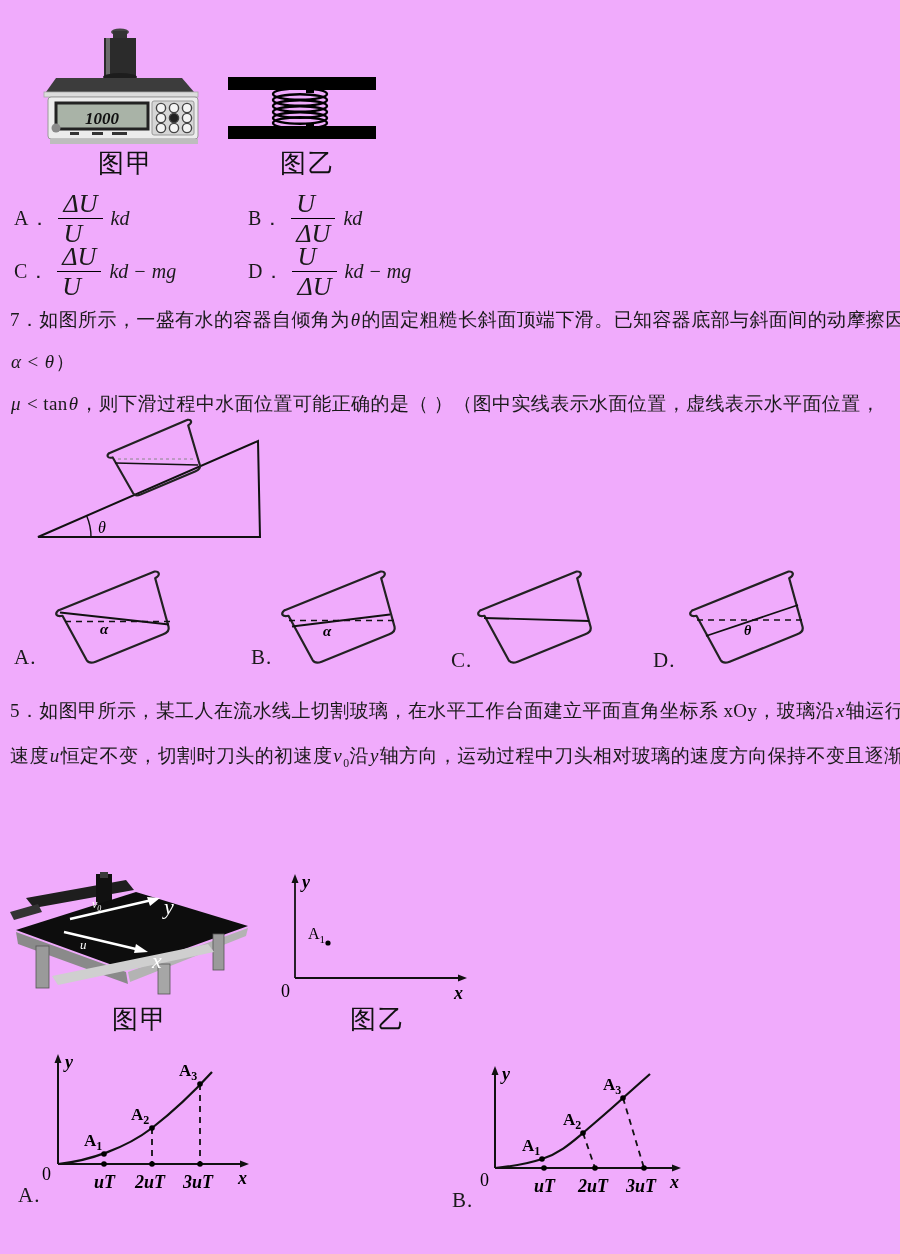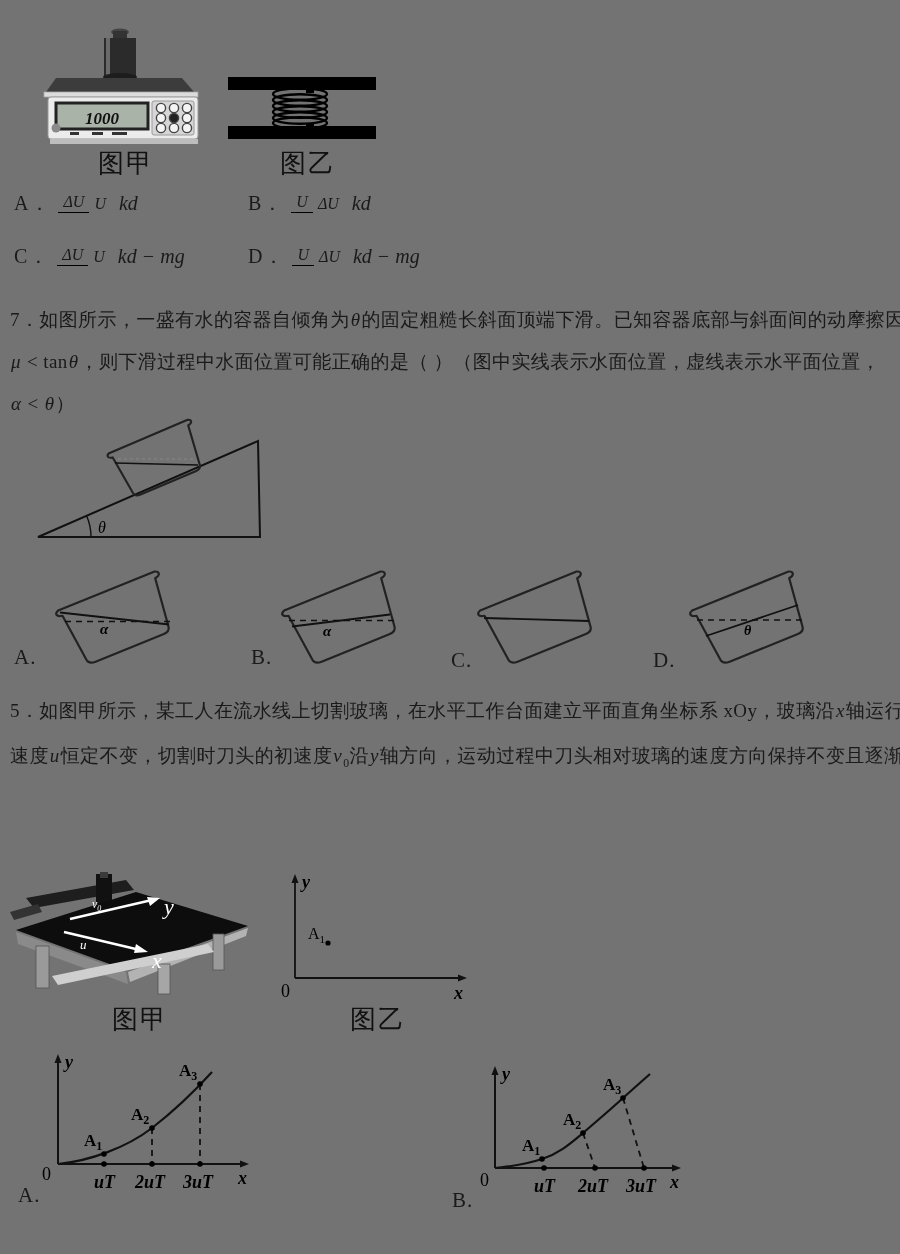--- a/index.html
+++ b/index.html
@@ -1,27 +1,27 @@
 <!DOCTYPE html>
 <html><head>
 <meta charset="utf-8">
 <style>
   html,body{margin:0;padding:0;background:#fff;}
-  #page{position:relative;width:900px;height:1254px;background:#737373;overflow:hidden;
+  #page{position:relative;width:900px;height:1254px;background:#f0abfc;overflow:hidden;
         font-family:"Liberation Serif","DejaVu Serif",serif;color:#1a1a1a;}
   .abs{position:absolute;}
   .caption{font-size:26px;letter-spacing:2px;color:#111;}
   .qline{white-space:nowrap;font-size:19px;letter-spacing:0.4px;}
   .q7text .qline{height:42px;line-height:42px;}
   .q8text .qline{height:45px;line-height:45px;}
   .it{font-style:italic;font-family:"Liberation Serif","DejaVu Serif",serif;padding:0 1px;}
   sub{font-size:0.62em;line-height:0;}
   .optrow{display:flex;align-items:center;gap:8px;font-size:20px;}
   .optlabel{font-size:20px;letter-spacing:1px;}
-  .frac{display:inline-flex;flex-direction:row;align-items:center;font-size:16px;
+  .frac{display:inline-flex;flex-direction:column;font-size:26px;
         font-style:italic;line-height:1.05;}
   .frac .num{border-bottom:1.6px solid #000;padding:0 5px 1px;}
   .frac .den{padding:1px 5px 0;}
   .suffix{font-style:italic;font-size:20px;font-family:Liberation Serif, serif;}
   .abclabel{font-size:21px;letter-spacing:1px;}
   svg text{font-family:"Liberation Serif","DejaVu Serif",serif;}
 </style>
 </head>
 <body>
 
@@ -109,22 +109,22 @@
     <span class="optlabel">D．</span>
     <span class="frac">
       <span class="num">U</span>
       <span class="den">ΔU</span>
     </span>
     <span class="suffix">kd − mg</span>
   </div>
 
   <div class="abs q7text" style="left:10px;top:299px;width:885px;">
     <div class="qline"><span>7．如图所示，一盛有水的容器自倾角为</span><span class="it">θ</span><span>的固定粗糙长斜面顶端下滑。已知容器底部与斜面间的动摩擦因数</span></div>
+    <div class="qline"><span class="it">α</span><span> &lt; </span><span class="it">θ</span><span>）</span></div>
     <div class="qline"><span class="it">μ</span><span> &lt; tan</span><span class="it">θ</span><span>，则下滑过程中水面位置可能正确的是（      ）（图中实线表示水面位置，虚线表示水平面位置，</span></div>
-    <div class="qline"><span class="it">α</span><span> &lt; </span><span class="it">θ</span><span>）</span></div>
   </div>
 
   <svg class="abs" style="left:28px;top:404px;" width="240" height="145" viewBox="0 0 240 145">
     <polygon points="10,133 232,133 230,37" fill="none" stroke="#111" stroke-width="2"></polygon>
     <path d="M 63,133 A 53,53 0 0 0 58.7,112" fill="none" stroke="#111" stroke-width="1.4"></path>
     <text x="70" y="129" font-size="16" font-style="italic">θ</text>
     <g transform="translate(138,74) rotate(-23) scale(0.82)">
       <path d="M -52,-55 C -56.5,-53.5 -56.5,-49.5 -50,-48.5 L -44.2,1.5 Q -43.5,6.5 -36.5,6.5 L 36.5,6.5 Q 43.5,6.5 44.2,1.5 L 50,-48.5 C 56.5,-49.5 56.5,-53.5 52,-55 L -52,-55" fill="none" stroke="#222" stroke-width="2.6" stroke-linejoin="round" stroke-linecap="round"></path>
     </g>
     <line x1="90" y1="55" x2="167" y2="55" stroke="#888" stroke-width="1" stroke-dasharray="3,3"></line>

